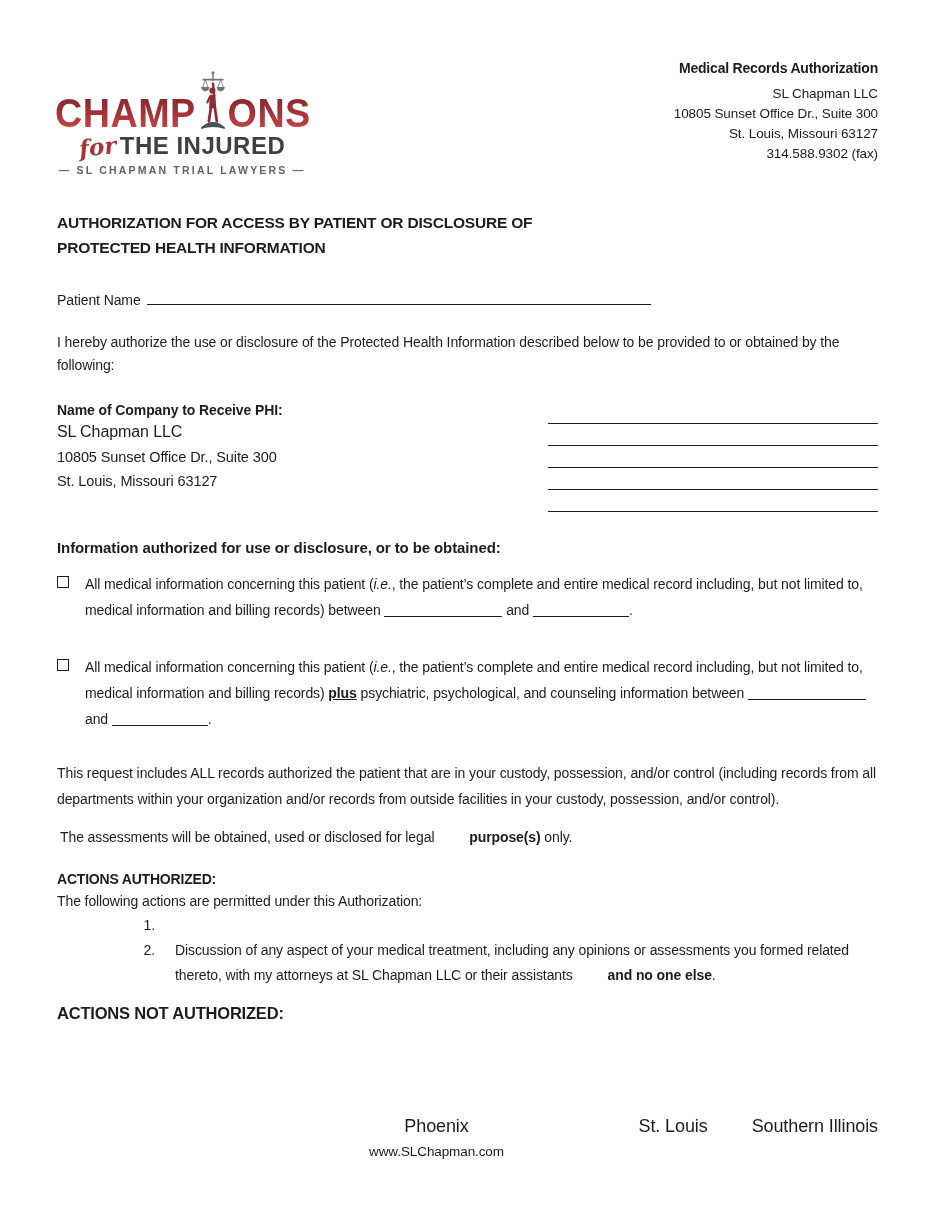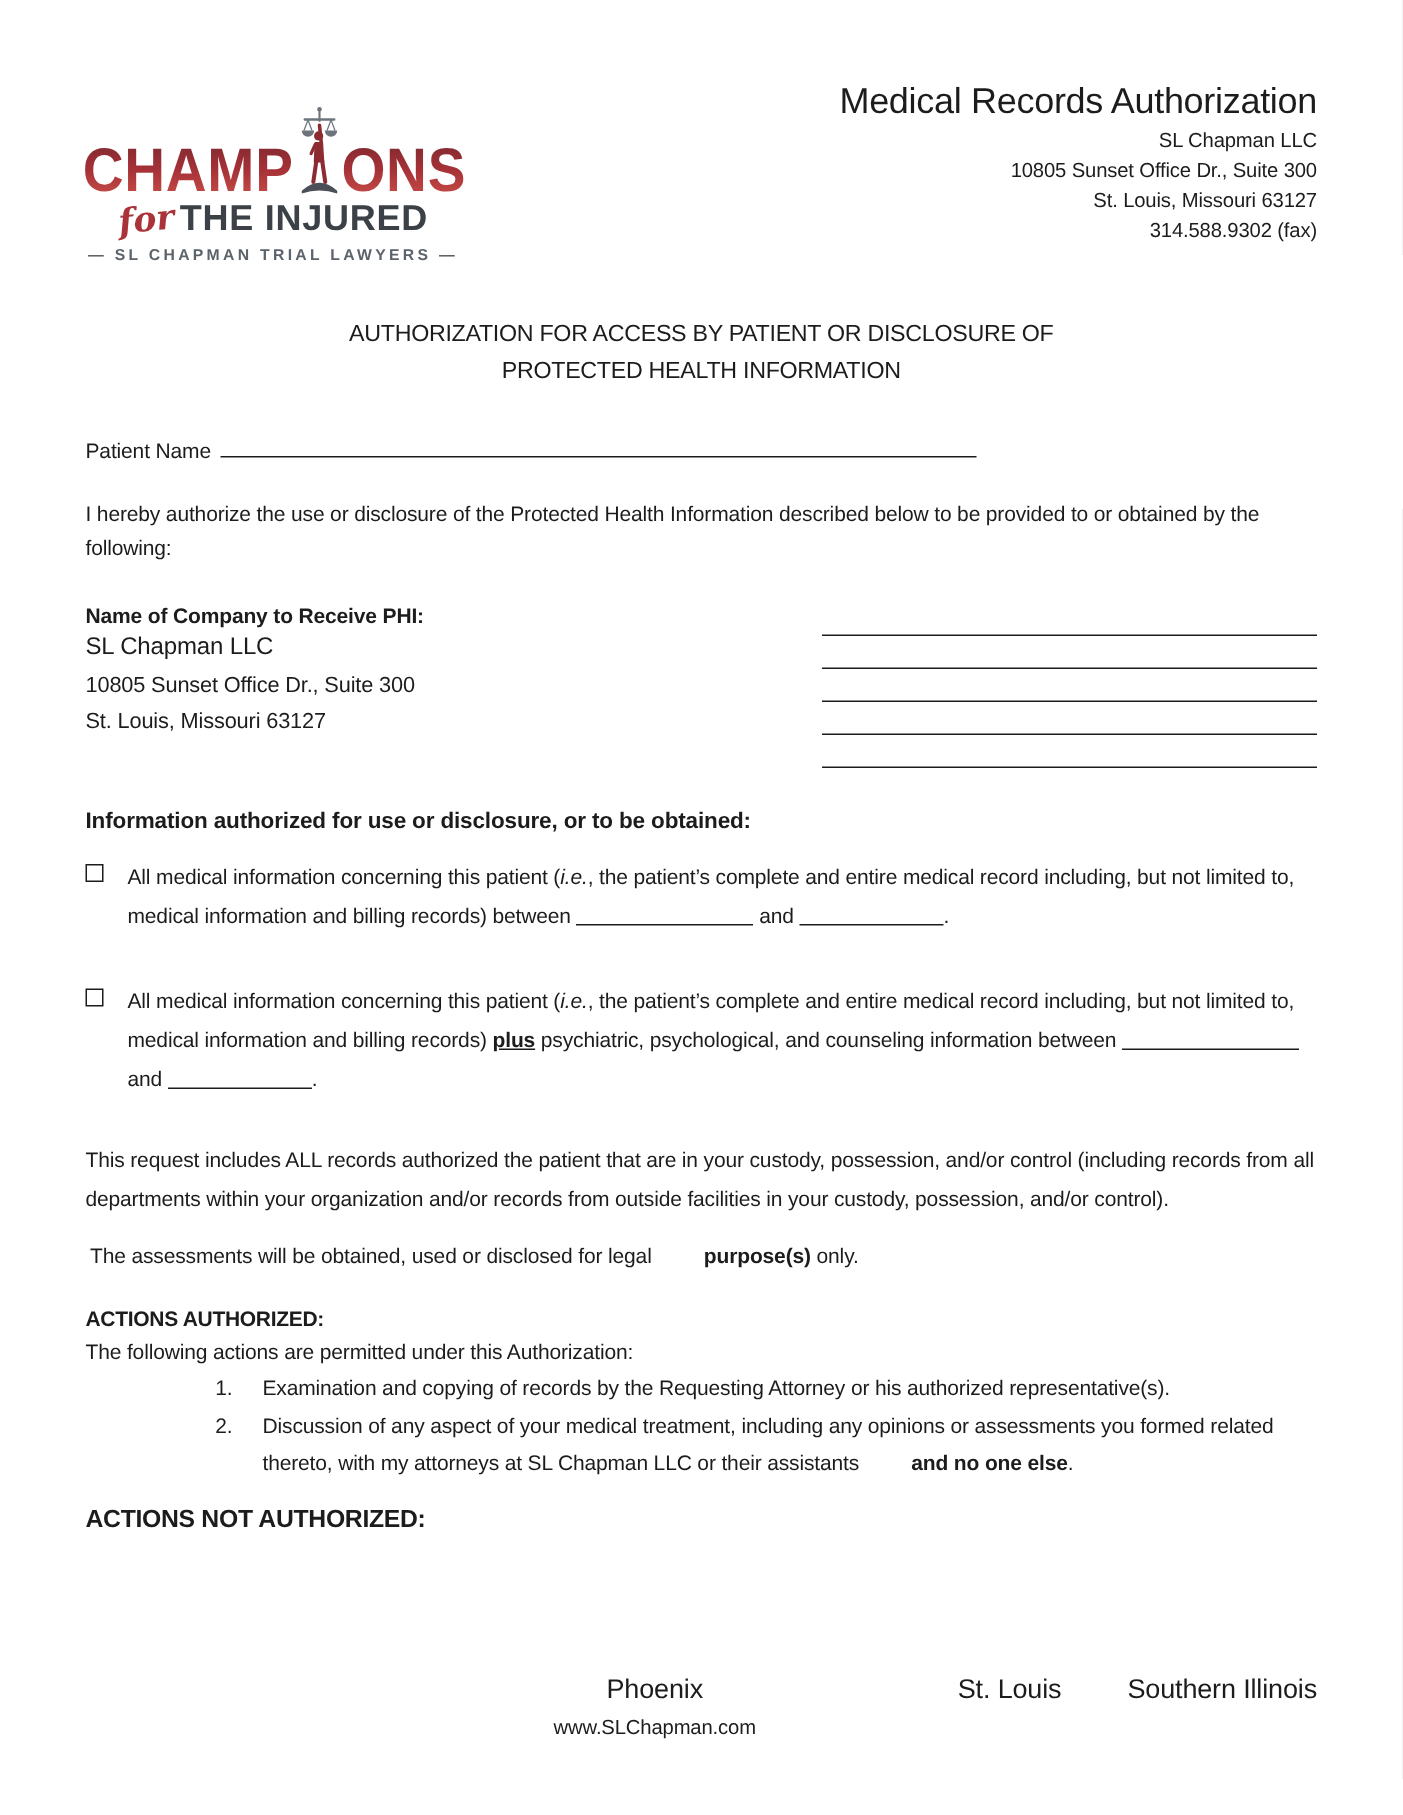--- a/index.html
+++ b/index.html
@@ -20,24 +20,24 @@
     -webkit-background-clip:text; background-clip:text; color:transparent;
     transform:scaleX(0.92);
   }
   .logo-figure { width:26px; height:66px; margin:0 -2px -3px -2px; flex:0 0 auto; }
   .logo-tagline { margin-top:1px; display:flex; align-items:center; justify-content:center; gap:4px; }
   .logo-for { font-family:"DejaVu Serif", serif; font-style:italic; font-weight:bold;
               color:#a93338; font-size:23px; line-height:1; transform:rotate(-6deg); }
   .logo-injured { color:#3c4147; font-weight:bold; font-size:24px; letter-spacing:0.5px; line-height:1; }
   .logo-sub { margin-top:6px; color:#5c636b; font-weight:bold; font-size:10.5px; letter-spacing:2.2px; }
   .header-right { text-align:right; padding-top:10px; line-height:20px; }
-  .header-right .hr-title { font-size:24px; font-weight:normal; margin-bottom:6px; letter-spacing:-0.2px; }
+  .header-right .hr-title { font-size:14px; font-weight:bold; margin-bottom:6px; letter-spacing:-0.2px; }
   .header-right .hr-line { font-size:13.5px; }
   
-  .doc-title { text-align:center; font-weight:normal; font-size:15.5px; line-height:25px; margin-top:34px; letter-spacing:-0.2px; }
+  .doc-title { font-weight:bold; font-size:15.5px; line-height:25px; margin-top:34px; letter-spacing:-0.2px; }
   
   .blank { display:inline-block; border-bottom:1.4px solid #1c1c1c; height:15px; vertical-align:baseline; margin-bottom:-2px; }
   .patient-row { margin-top:30px; display:flex; align-items:baseline; width:594px; }
   .patient-row .blank-grow { flex:1; margin-left:6px; }
   .dobssn-row { margin-top:27px; display:flex; align-items:baseline; }
   .w137 { width:137px; margin-left:8px; }
   .w152 { width:152px; margin-left:10px; }
   .ssn-label { margin-left:102px; }
   .intro { margin-top:23px; line-height:23px; }
   
@@ -171,21 +171,20 @@
 
   <p class="request-para">This request includes ALL records authorized the patient that are in your custody, possession, and/or control (including records from all departments within your organization and/or records from outside facilities in your custody, possession, and/or control).</p>
 
   <p class="purpose-line"><span>The assessments will be obtained, used or disclosed for legal </span><span class="b">purpose(s)</span><span> only.</span></p>
 
   <div class="actions-head">ACTIONS AUTHORIZED:</div>
   <div class="actions-intro">The following actions are permitted under this Authorization:</div>
   <div class="num-list">
     <div class="num-item">
       <span class="num">1.</span>
-      <span class="num-text">Examination and copying of records by the Requesting Attorney or his authorized representative(s).</span>
     </div>
     <div class="num-item">
       <span class="num">2.</span>
       <span class="num-text"><span>Discussion of any aspect of your medical treatment, including any opinions or assessments you formed related thereto, with my attorneys at SL Chapman LLC or their assistants </span><span class="b">and no one else</span><span>.</span></span>
     </div>
   </div>
 
   <div class="notauth-head">ACTIONS NOT AUTHORIZED:</div>
 
   <div class="footer">

